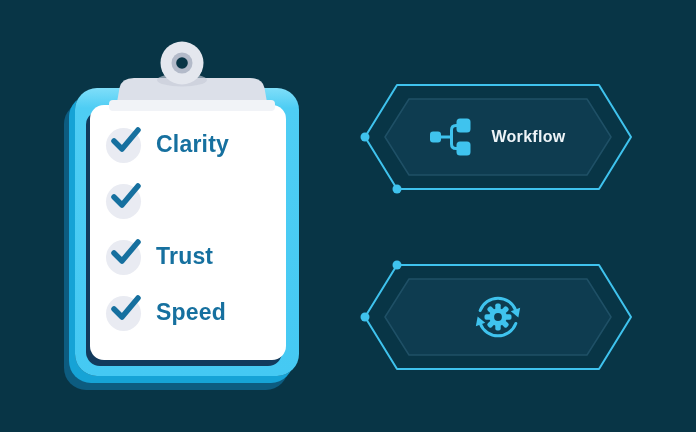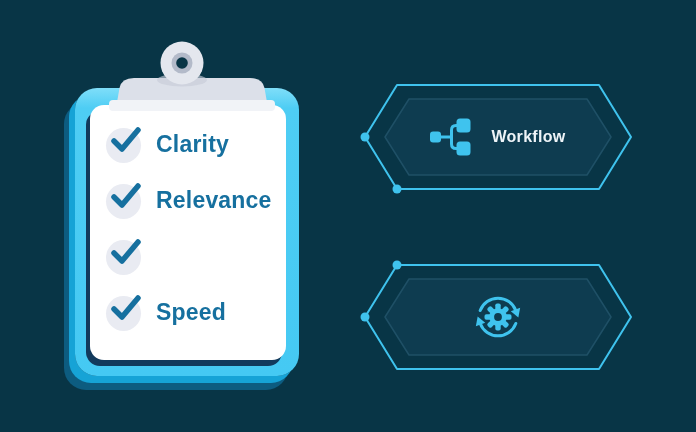--- a/index.html
+++ b/index.html
@@ -94,30 +94,30 @@
         <span class="item-label">Clarity</span>
       </div>
 
       <div class="check-row">
         <span class="check-bubble">
           <span class="check-circle"></span>
           <svg width="34" height="32" viewBox="0 0 34 32">
               <path class="check-stroke" d="M5 17 L13 25 L29 6"></path>
             </svg>
         </span>
-        <span class="item-label">Relevance</span>
       </div>
 
       <div class="check-row">
         <span class="check-bubble">
           <span class="check-circle"></span>
           <svg width="34" height="32" viewBox="0 0 34 32">
               <path class="check-stroke" d="M5 17 L13 25 L29 6"></path>
             </svg>
         </span>
+        <span class="item-label">Trust</span>
       </div>
 
       <div class="check-row">
         <span class="check-bubble">
           <span class="check-circle"></span>
           <svg width="34" height="32" viewBox="0 0 34 32">
               <path class="check-stroke" d="M5 17 L13 25 L29 6"></path>
             </svg>
         </span>
         <span class="item-label">Speed</span>

